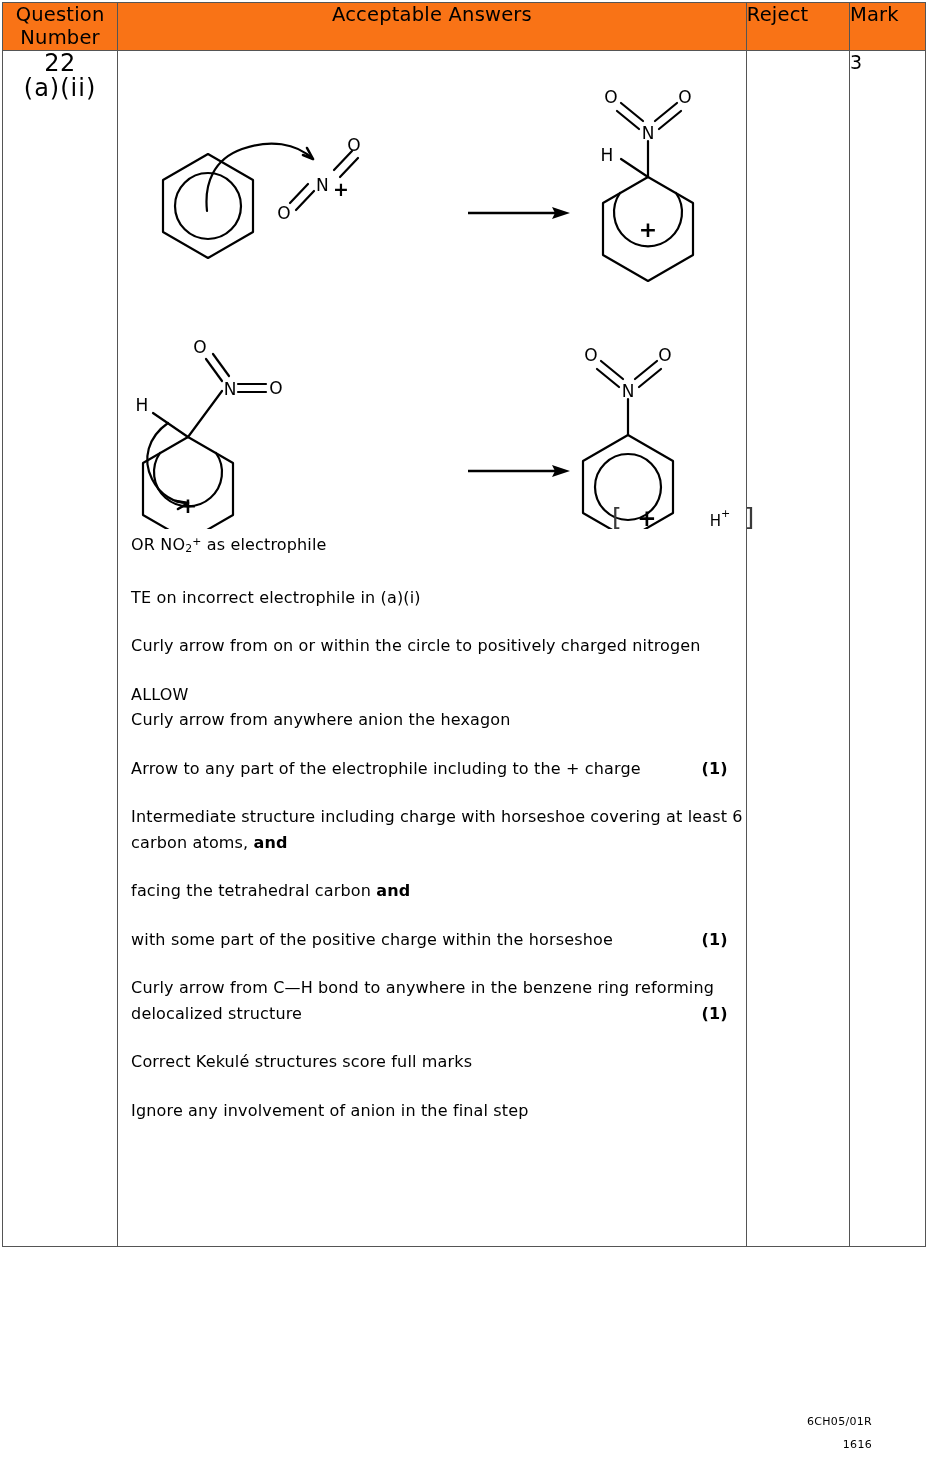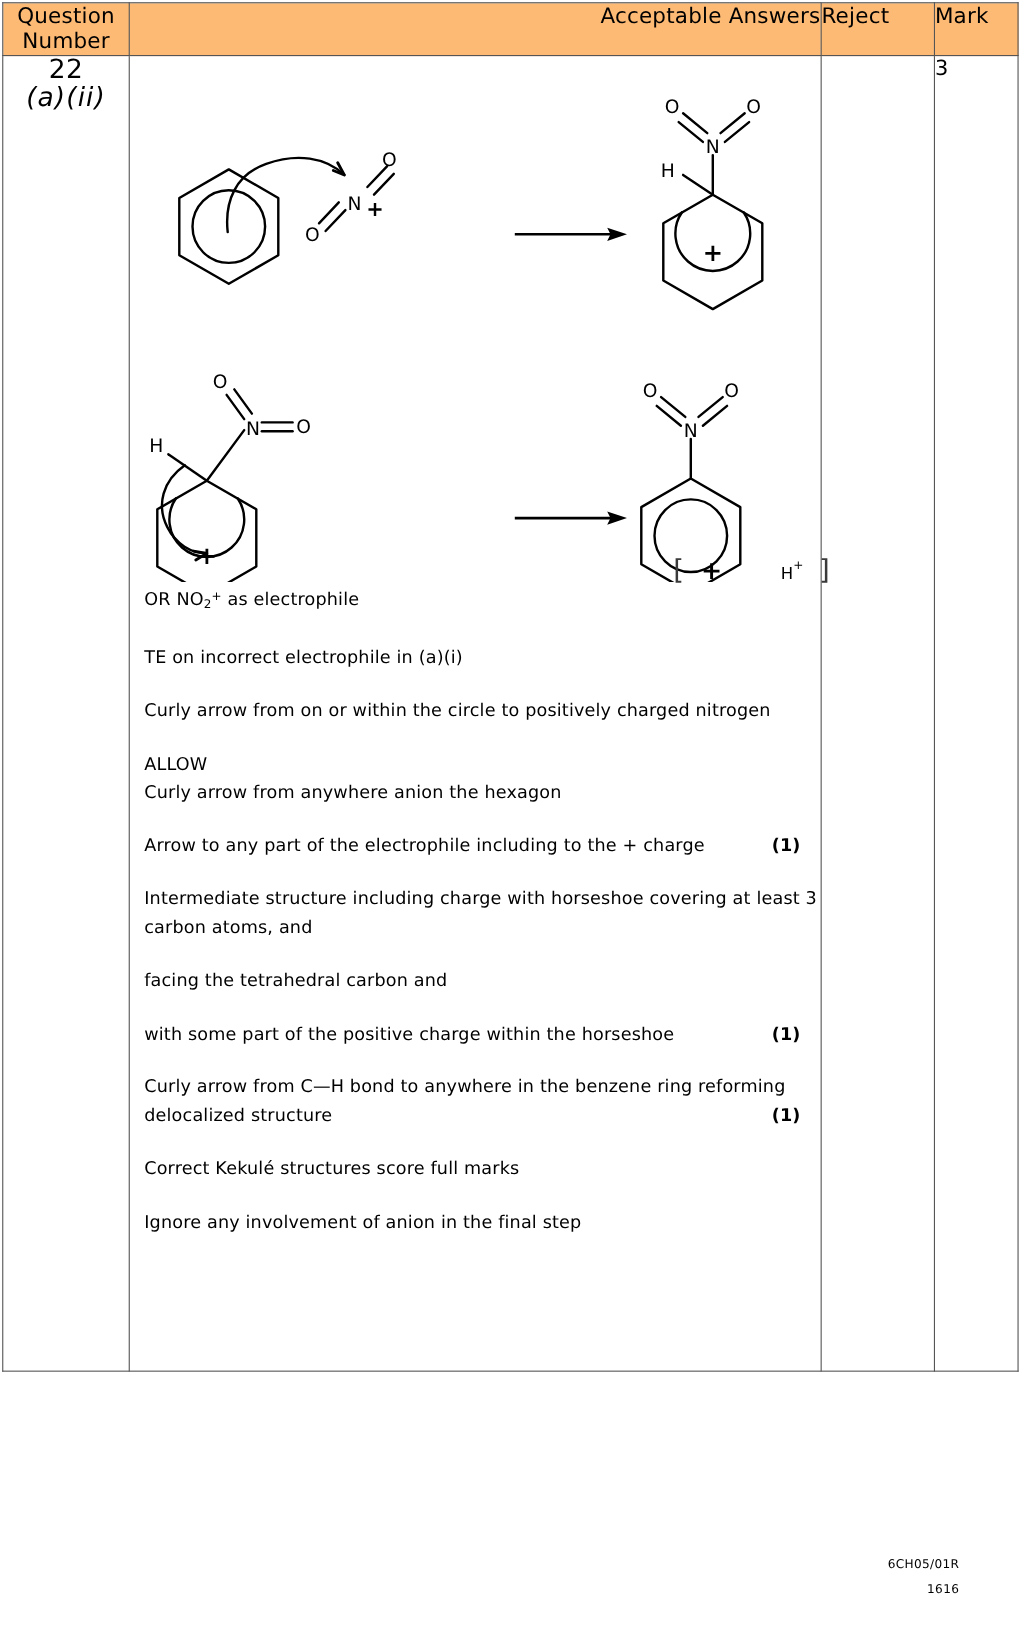--- a/index.html
+++ b/index.html
@@ -23,37 +23,37 @@
     border-collapse: collapse;
     table-layout: fixed;
   }
   .mark-table td, .mark-table th {
     border: 1px solid #555555;
     padding: 0;
     vertical-align: top;
     font-weight: normal;
   }
   .mark-table thead th {
-    background: #fdba74;
+    background: #f97316;
     height: 48px;
     font-size: 19.5px;
     letter-spacing: .2px;
   }
   .col-qnum   { width: 115px; }
   .col-ans    { width: 628px; }
   .col-reject { width: 103px; }
   .col-mark   { width: 76px; }
 
   .th-qnum {
     text-align: center;
     line-height: 23px;
     padding-top: 2px;
   }
   .th-ans {
-    text-align: right;
+    text-align: center;
     padding-left: 13px;
     vertical-align: top;
     padding-top: 3px;
   }
   .th-reject, .th-mark {
     text-align: left;
     padding-left: 12px;
     vertical-align: top;
     padding-top: 3px;
     margin-left: 27px;
@@ -63,21 +63,21 @@
   .row-body td { height: 1196px; }
 
   .qnum-cell {
     text-align: center;
     font-weight: bold;
     font-size: 24px;
     padding-top: 8px;
     line-height: 25px;
     letter-spacing: .5px;
   }
-  .qnum-cell .qn-a { letter-spacing: 1px; font-style: italic; }
+  .qnum-cell .qn-a { letter-spacing: 1px; }
 
   .mark-cell {
     padding-left: 12px;
     padding-top: 8px;
     font-size: 19px;
   }
 
   
   .ans-cell { position: relative; }
   .scheme {
@@ -96,21 +96,21 @@
   .ans-text p {
     margin: 0 0 23px 0;
     position: relative;
   }
   .ans-text p.nogap { margin-bottom: 0; }
   .mkpt {
     position: absolute;
     right: 18px;
     font-weight: bold;
   }
-  .bold { font-weight: normal; }
+  .bold { font-weight: bold; }
   sub  { font-size: .68em; vertical-align: -.25em; }
   sup  { font-size: .68em; vertical-align: .42em; }
 
   
   .footer {
     position: absolute;
     right: 56px;
     bottom: 24px;
     text-align: right;
     font-size: 11px;
@@ -279,21 +279,21 @@
 
           <p>TE on incorrect electrophile in (a)(i)</p>
 
           <p>Curly arrow from on or within the circle to positively charged nitrogen</p>
 
           <p class="nogap">ALLOW</p>
           <p>Curly arrow from anywhere anion the hexagon</p>
 
           <p><span>Arrow to any part of the electrophile including to the + charge</span><span class="mkpt" style="bottom:0;">(1)</span></p>
 
-          <p><span>Intermediate structure including charge with horseshoe covering at least 3 carbon atoms, </span><span class="bold">and</span></p>
+          <p><span>Intermediate structure including charge with horseshoe covering at least 6 carbon atoms, </span><span class="bold">and</span></p>
 
           <p><span>facing the tetrahedral carbon </span><span class="bold">and</span></p>
 
           <p><span>with some part of the positive charge within the horseshoe</span><span class="mkpt" style="bottom:0;">(1)</span></p>
 
           <p><span>Curly arrow from C—H bond to anywhere in the benzene ring reforming delocalized structure</span><span class="mkpt" style="bottom:0;">(1)</span></p>
 
           <p>Correct Kekulé structures score full marks</p>
 
           <p class="nogap">Ignore any involvement of anion in the final step</p>

